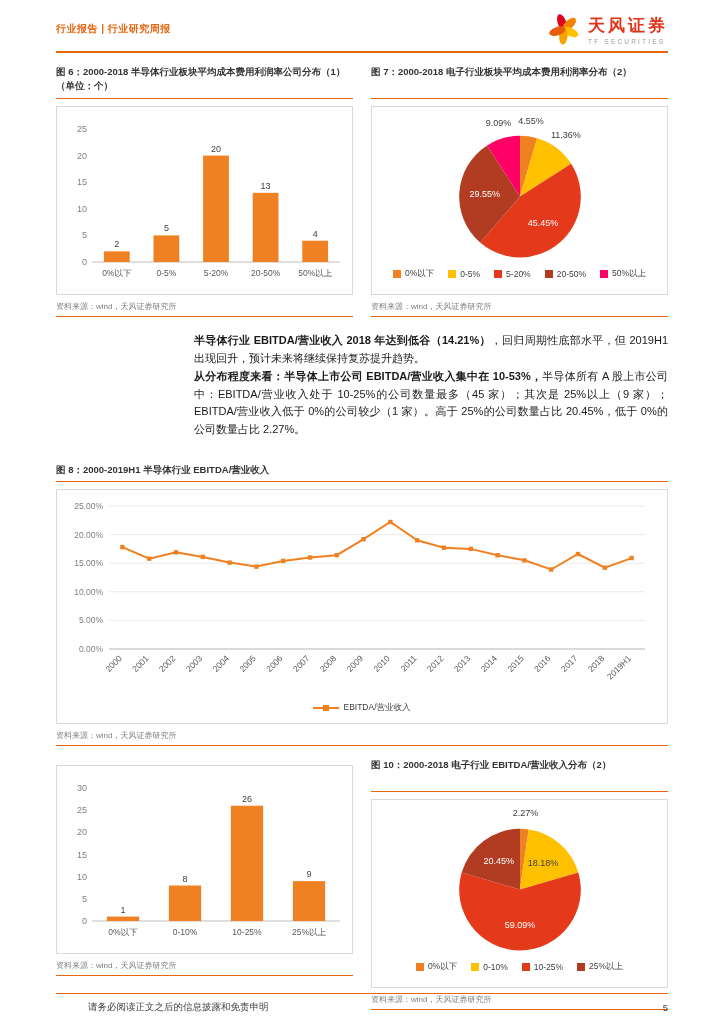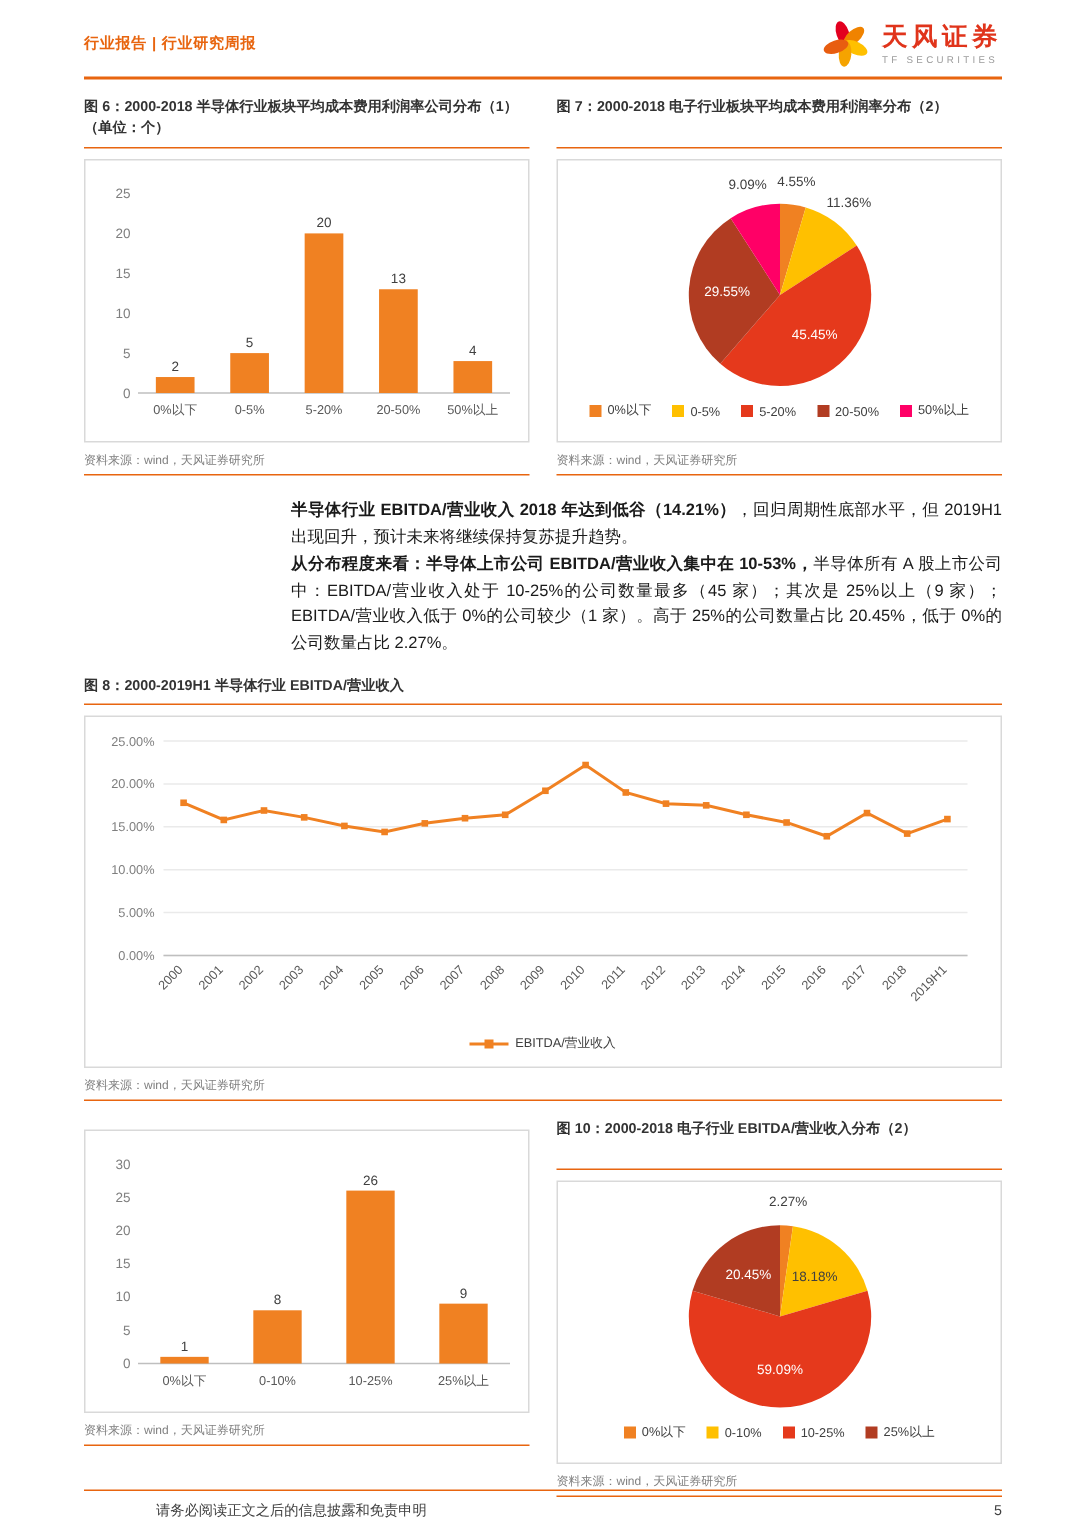--- a/index.html
+++ b/index.html
@@ -2,42 +2,42 @@
 <html><head>
 <meta charset="utf-8">
 <style>
   *{margin:0;padding:0;box-sizing:border-box}
   html,body{background:#ffffff}
   body{width:724px;height:1024px;font-family:"Liberation Sans","DejaVu Sans",sans-serif;color:#262626}
   svg text{font-family:"Liberation Sans","DejaVu Sans",sans-serif}
   .page{position:relative;width:724px;height:1024px;padding:13px 56px 0;overflow:hidden;background:#fff}
   .hdr{display:flex;justify-content:space-between;align-items:center}
   .hdr-left{color:#E8650F;font-size:10px;font-weight:bold;letter-spacing:.5px}
-  .brand{display:flex;gap:7px}
+  .brand{display:flex;align-items:center;gap:7px}
   .brand-name{color:#E0341B;font-size:17px;font-weight:bold;letter-spacing:3px}
   .brand-sub{color:#9C9C9C;font-size:6.5px;letter-spacing:2.2px;margin-top:1px}
   .hdr-rule{border-bottom:2px solid #E8650F;margin-top:6px}
   .figrow{display:grid;grid-template-columns:1fr 1fr;column-gap:18px;margin-top:12px}
   .fig-title{font-size:9.5px;font-weight:bold;color:#333;line-height:1.5;padding-bottom:4px;border-bottom:1.5px solid #E8650F}
   .figrow .fig-title{min-height:34px}
   .fig-box{border:1px solid #D9D9D9;margin-top:7px;padding:6px 4px 2px;display:flex;flex-direction:column;align-items:center}
   .figrow .fig-box{height:189px}
   .fig-source{font-size:8px;color:#7F7F7F;padding:6px 0 4px;border-bottom:1px solid #E8650F}
   .body-text{margin:15px 0 2px 138px;font-size:11px;line-height:1.6;color:#1a1a1a;text-align:justify}
   .body-text p + p{margin-top:1px}
   .b{font-weight:bold}
-  .fig-full{margin-top:12px}
+  .fig-full{margin-top:24px}
   .fig-full .fig-box{height:235px}
   .legend-row{display:flex;justify-content:center;align-items:center;padding:3px 0 4px;flex-wrap:wrap}
   .lg-item{display:inline-flex;align-items:center;gap:4px;margin:0 7px;font-size:8.5px;color:#404040}
   .lg-sw{width:8px;height:8px;display:inline-block}
   .lg-line{width:26px;height:2px;position:relative;display:inline-block}
   .lg-sq{position:absolute;width:6px;height:6px;left:10px;top:-2px;display:inline-block}
   .footer{position:absolute;left:56px;right:56px;bottom:10px;border-top:1px solid #E8650F;display:flex;justify-content:space-between;align-items:center;padding-top:7px;font-size:9.5px;color:#404040}
-  .footer .disc{margin-left:48px}
+  .footer .disc{margin-left:32px}
 </style>
 </head>
 <body>
 
 <div class="page">
 
   <div class="hdr">
     <div class="hdr-left">行业报告 | 行业研究周报</div>
     <div class="brand">
       <svg width="34" height="32" viewBox="0 0 34 32">

